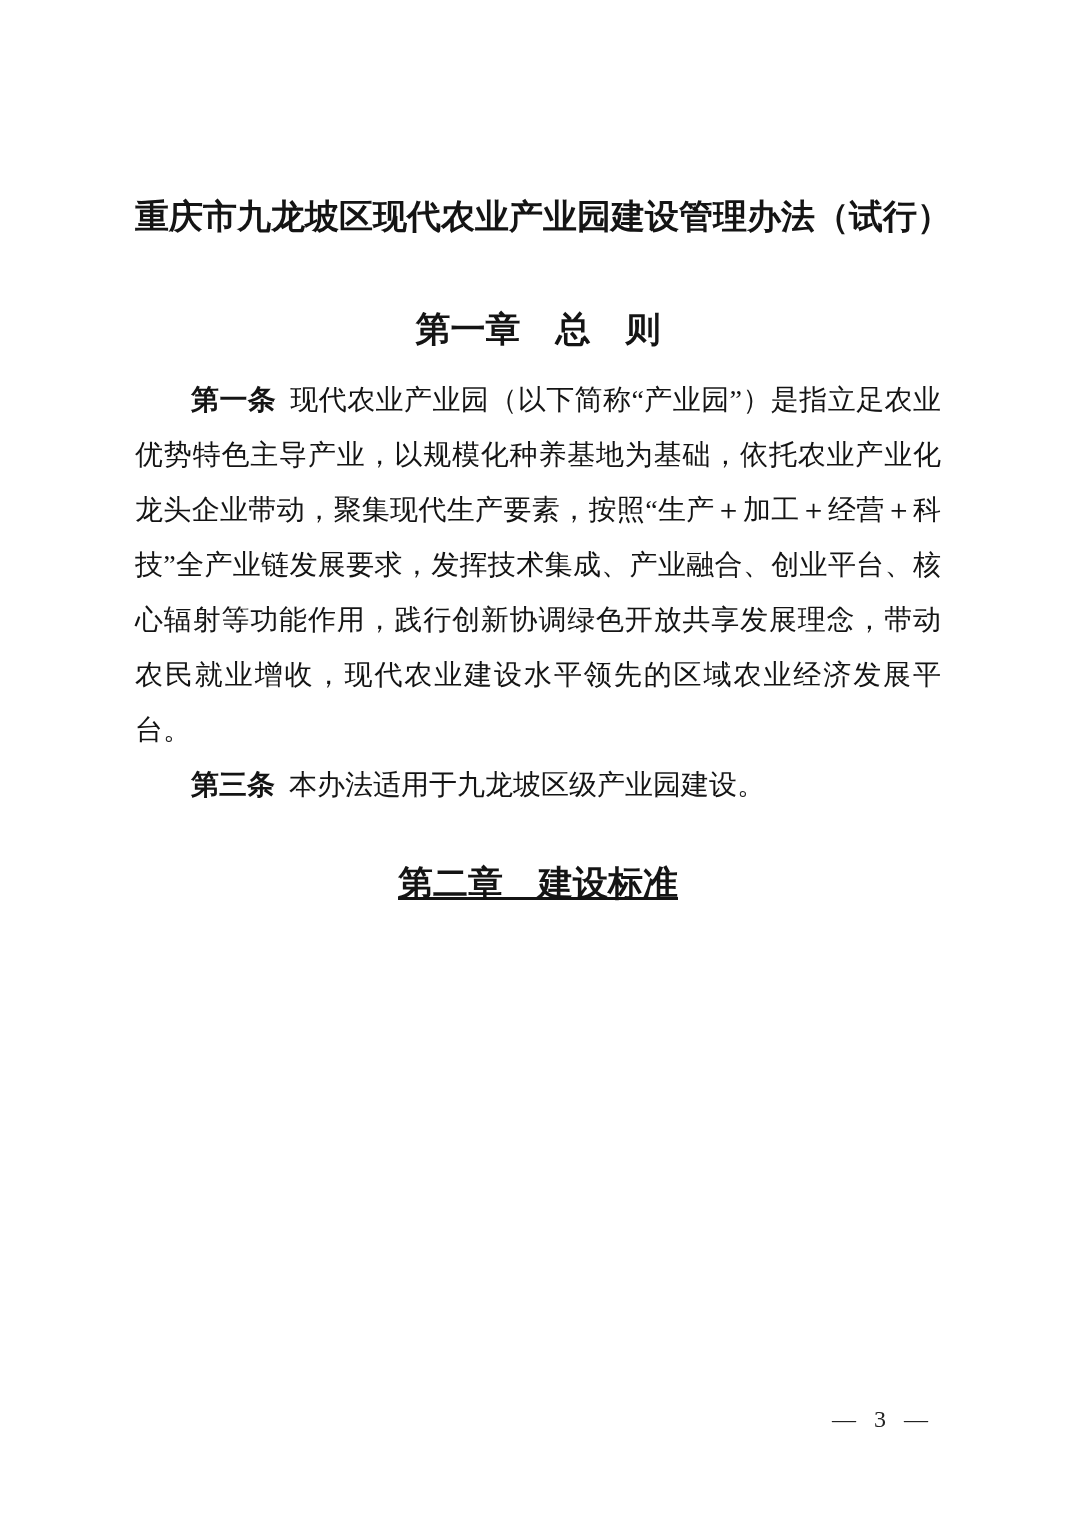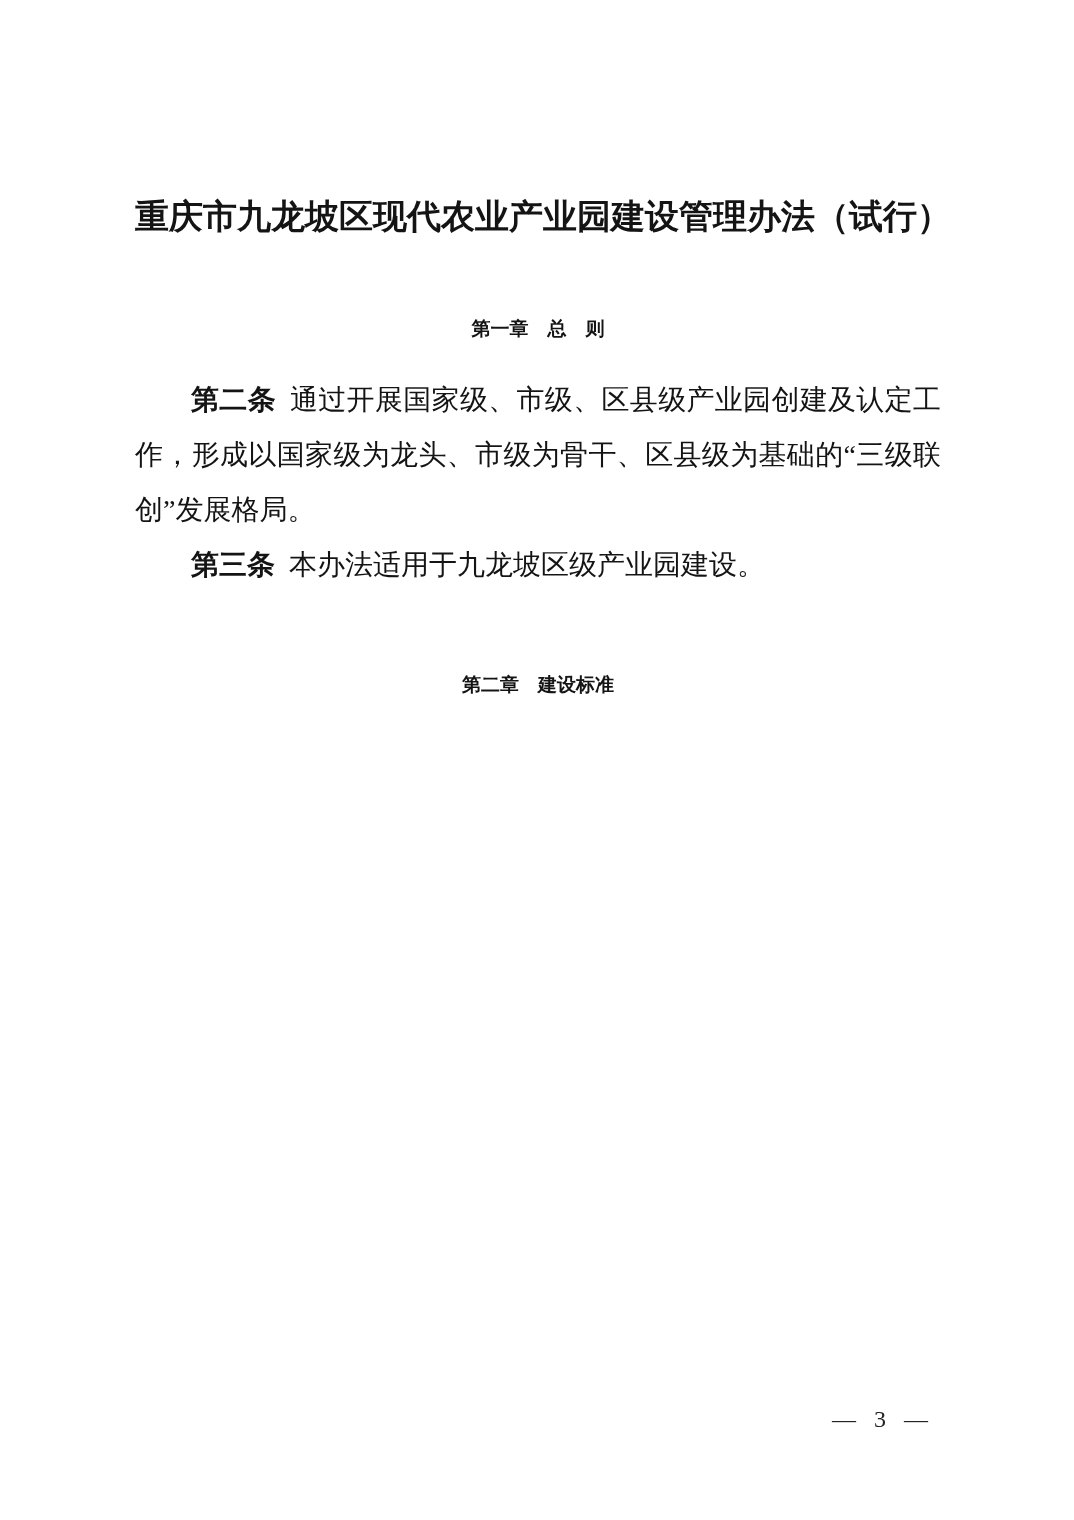--- a/index.html
+++ b/index.html
@@ -28,28 +28,29 @@
     font-size: 34px;
     line-height: 58px;
     font-weight: 700;
     text-align: center;
     letter-spacing: 0px;
     white-space: nowrap;
     font-family: "Liberation Serif", "DejaVu Serif", serif;
   }
   .chapter-heading {
     margin: 62px 0 22px 0;
-    font-size: 19px;
+    font-size: 35px;
     line-height: 42px;
     font-weight: 700;
     text-align: center;
     font-family: "Liberation Sans", "DejaVu Sans", sans-serif;
   }
   .chapter-heading.ch2 {
-    margin-top: 72px;
+    margin-top: 50px;
+    text-decoration: underline;
   }
   .article {
     margin: 0;
     font-size: 28px;
     line-height: 55px;
     text-align: justify;
     text-justify: inter-character;
     text-align-last: left;
     text-indent: 56px;
     font-family: "Liberation Serif", "DejaVu Serif", serif;
@@ -72,22 +73,22 @@
 </head>
 <body>
 
 <div class="page">
   <div class="content">
 
     <h1 class="doc-title">重庆市九龙坡区现代农业产业园建设管理办法（试行）</h1>
 
     <h2 class="chapter-heading">第一章　总　则</h2>
 
+    <p class="article"><span class="article-label">第一条</span><span class="article-text">现代农业产业园（以下简称“产业园”）是指立足农业优势特色主导产业，以规模化种养基地为基础，依托农业产业化龙头企业带动，聚集现代生产要素，按照“生产＋加工＋经营＋科技”全产业链发展要求，发挥技术集成、产业融合、创业平台、核心辐射等功能作用，践行创新协调绿色开放共享发展理念，带动农民就业增收，现代农业建设水平领先的区域农业经济发展平台。</span></p>
 
-    <p class="article"><span class="article-label">第二条</span><span class="article-text">通过开展国家级、市级、区县级产业园创建及认定工作，形成以国家级为龙头、市级为骨干、区县级为基础的“三级联创”发展格局。</span></p>
 
     <p class="article"><span class="article-label">第三条</span><span class="article-text">本办法适用于九龙坡区级产业园建设。</span></p>
 
     <h2 class="chapter-heading ch2">第二章　建设标准</h2>
 
 
 
   </div>
 
   <div class="page-footer">— 3 —</div>

